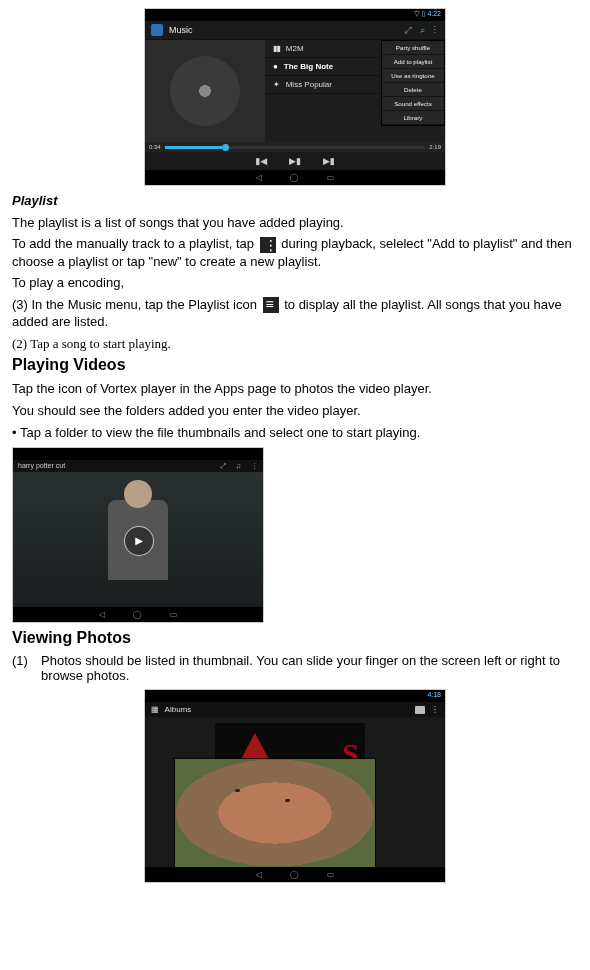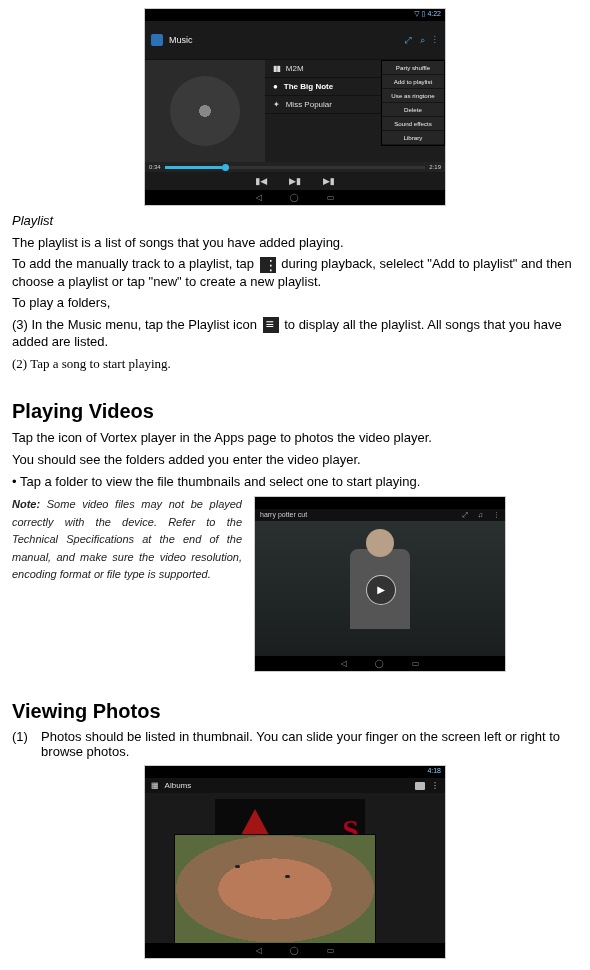--- a/index.html
+++ b/index.html
@@ -6,22 +6,22 @@
     margin: 0;
     padding: 8px 12px;
     font-family: Arial, Helvetica, sans-serif;
     font-size: 13px;
     color: #000;
     width: 590px;
     box-sizing: border-box;
     background: #fff;
   }
   .center { text-align: center; }
-  .bold-italic { font-weight: normal; font-style: italic; }
-  .heading { font-weight: bold; font-size: 20px; margin-top: 28px; margin-bottom: 6px; }
+  .bold-italic { font-weight: bold; font-style: italic; }
+  .heading { font-weight: bold; font-size: 16px; margin-top: 4px; margin-bottom: 6px; }
   p { margin: 4px 0; line-height: 1.35; }
   .inline-icon {
     display: inline-block;
     width: 16px;
     height: 16px;
     background: #222;
     vertical-align: middle;
     position: relative;
     margin: 0 2px;
   }
@@ -55,21 +55,21 @@
   .statusbar {
     height: 10px;
     background: #000;
     text-align: right;
     padding: 1px 4px;
     color: #8cf;
     font-size: 7px;
   }
   .titlebar {
     background: #1a1a1a;
-    padding: 13px 6px;
+    padding: 3px 6px;
     display: flex;
     align-items: center;
     gap: 6px;
     color: #eee;
     font-size: 9px;
     border-bottom: 1px solid #111;
   }
   .musicicon {
     width: 12px; height: 12px; background: #2a72b5; border-radius: 2px;
     display: inline-block;
@@ -320,37 +320,34 @@
   </div>
 </div>
 
 <p class="bold-italic">Playlist</p>
 <p>The playlist is a list of songs that you have added playing.</p>
 <p>
   <span>To add the manually track to a playlist, tap </span>
   <span class="inline-icon menu"></span>
   <span> during playback, selelect "Add to playlist" and then choose a playlist or tap "new" to create a new playlist.</span>
 </p>
-<p>To play a folders,</p>
+<p>To play a encoding,</p>
 <p>
   <span>(3) In the Music menu, tap the Playlist icon </span>
   <span class="inline-icon playlist"></span>
   <span> to display all the playlist. All songs that you have added are listed.</span>
 </p>
 <p class="indent" style="padding-left:0">(2) Tap a song to start playing.</p>
 
 <div class="heading">Playing Videos</div>
 <p>Tap the icon of Vortex player in the Apps page to photos the video player.</p>
 <p>You should see the folders added you enter the video player.</p>
 <p>•  Tap a folder to view the file thumbnails and select one to start playing.</p>
 
 <div class="videorow">
-  <div class="videonote">
-    <span style="font-weight:bold">Note:</span><span> Some video files may not be played correctly with the device. Refer to the Technical Specifications at the end of the manual, and make sure the video resolution, encoding format or file type is supported.</span>
-  </div>
   <div class="shot2">
     <div class="statusbar"></div>
     <div class="vidtitle">
       <span>harry potter cut</span>
       <span class="spacer"></span>
       <span class="icon">⤢</span>
       <span class="icon">♫</span>
       <span class="icon">⋮</span>
     </div>
     <div class="vidframe">

